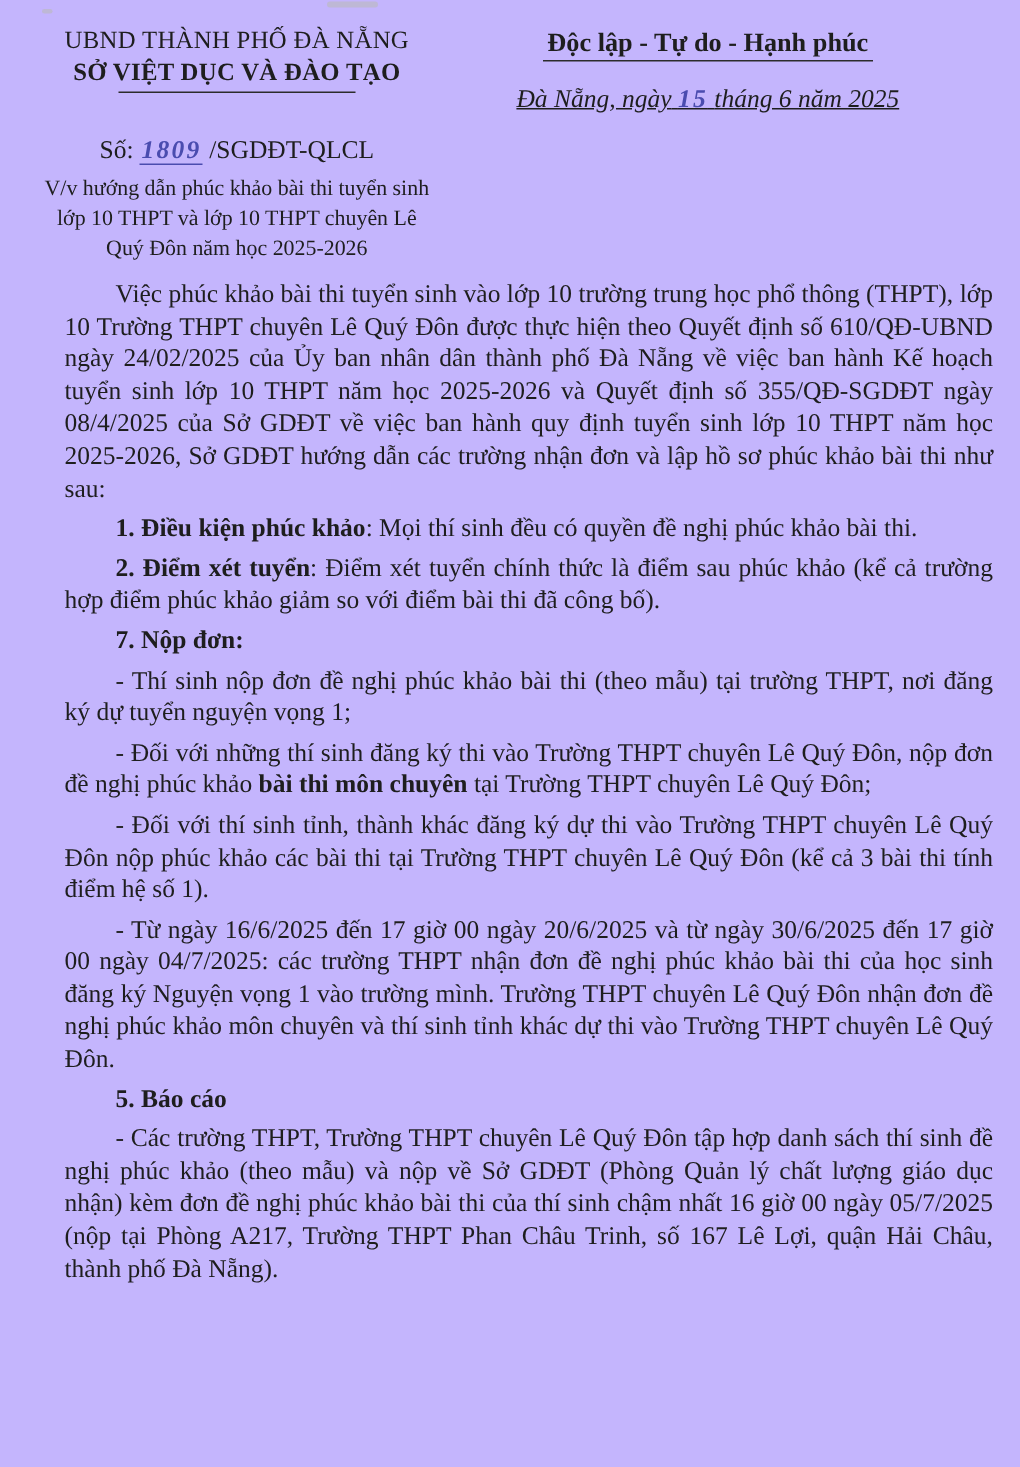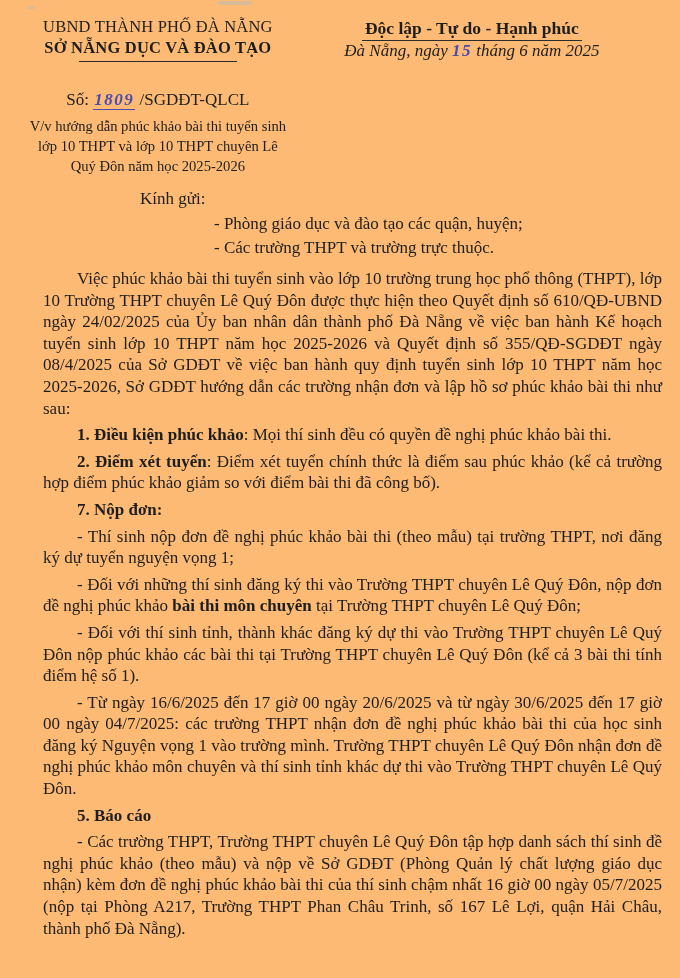--- a/index.html
+++ b/index.html
@@ -2,21 +2,21 @@
 <html><head>
 <meta charset="utf-8">
 <style>
   * { margin: 0; padding: 0; box-sizing: border-box; }
   html, body { background: #e9e9e7; }
   .page {
     position: relative;
     width: 680px;
     height: 978px;
     margin: 0 auto;
-    background: #fdba74;
+    background: #c4b5fd;
     font-family: "Liberation Serif", "DejaVu Serif", serif;
     color: #1e1e1e;
     overflow: hidden;
   }
   .scan-artifact {
     position: absolute;
     background: #b9b9b5;
     border-radius: 2px;
     opacity: 0.55;
   }
@@ -56,21 +56,21 @@
   .national-title { font-size: 16.5px; line-height: 21px; font-weight: bold; letter-spacing: 0.2px; }
   .motto {
     display: inline-block;
     font-size: 17.5px;
     line-height: 22px;
     font-weight: bold;
     border-bottom: 1.6px solid #2c2c2c;
     padding: 0 3px 1px 3px;
     margin-top: 1px;
   }
-  .date-line { font-style: italic; font-size: 17px; white-space: nowrap; }
+  .date-line { font-style: italic; font-size: 17px; margin-top: 15px; white-space: nowrap; text-decoration: underline; }
 
   
   .salutation { margin-top: 11px; font-size: 17px; line-height: 23px; }
   .salutation-label { margin-left: 140px; }
   .recipients { margin-left: 214px; margin-top: 2px; }
   .recipient  { margin-top: 1px; }
 
   
   .doc-body {
     margin: 9px 18px 0 43px;
@@ -86,21 +86,21 @@
 
 <div class="page">
 
   <div class="scan-artifact artifact-top"></div>
   <div class="scan-artifact artifact-left"></div>
 
   <div class="doc-header">
 
     <div class="header-left">
       <div class="org-parent">UBND THÀNH PHỐ ĐÀ NẴNG</div>
-      <div class="org-name">SỞ NẴNG DỤC VÀ ĐÀO TẠO</div>
+      <div class="org-name">SỞ VIỆT DỤC VÀ ĐÀO TẠO</div>
       <div class="rule-left"></div>
       <div class="doc-number">
         <span>Số:</span>
         <span class="handwritten hw-underlined">1809</span>
         <span>/SGDĐT-QLCL</span>
       </div>
       <div class="doc-subject">V/v hướng dẫn phúc khảo bài thi tuyển sinh lớp 10 THPT và lớp 10 THPT chuyên Lê Quý Đôn năm học 2025-2026</div>
     </div>
 
     <div class="header-right">
@@ -109,27 +109,20 @@
       </div>
       <div class="date-line">
         <span>Đà Nẵng, ngày</span>
         <span class="handwritten">15</span>
         <span>tháng 6 năm 2025</span>
       </div>
     </div>
 
   </div>
 
-  <div class="salutation">
-    <div class="salutation-label">Kính gửi:</div>
-    <div class="recipients">
-      <div class="recipient">- Phòng giáo dục và đào tạo các quận, huyện;</div>
-      <div class="recipient">- Các trường THPT và trường trực thuộc.</div>
-    </div>
-  </div>
 
   <div class="doc-body">
 
     <div class="para">Việc phúc khảo bài thi tuyển sinh vào lớp 10 trường trung học phổ thông (THPT), lớp 10 Trường THPT chuyên Lê Quý Đôn được thực hiện theo Quyết định số 610/QĐ-UBND ngày 24/02/2025 của Ủy ban nhân dân thành phố Đà Nẵng về việc ban hành Kế hoạch tuyển sinh lớp 10 THPT năm học 2025-2026 và Quyết định số 355/QĐ-SGDĐT ngày 08/4/2025 của Sở GDĐT về việc ban hành quy định tuyển sinh lớp 10 THPT năm học 2025-2026, Sở GDĐT hướng dẫn các trường nhận đơn và lập hồ sơ phúc khảo bài thi như sau:</div>
 
     <div class="para">
       <span class="bold">1. Điều kiện phúc khảo</span><span>: Mọi thí sinh đều có quyền đề nghị phúc khảo bài thi.</span>
     </div>
 
     <div class="para">

